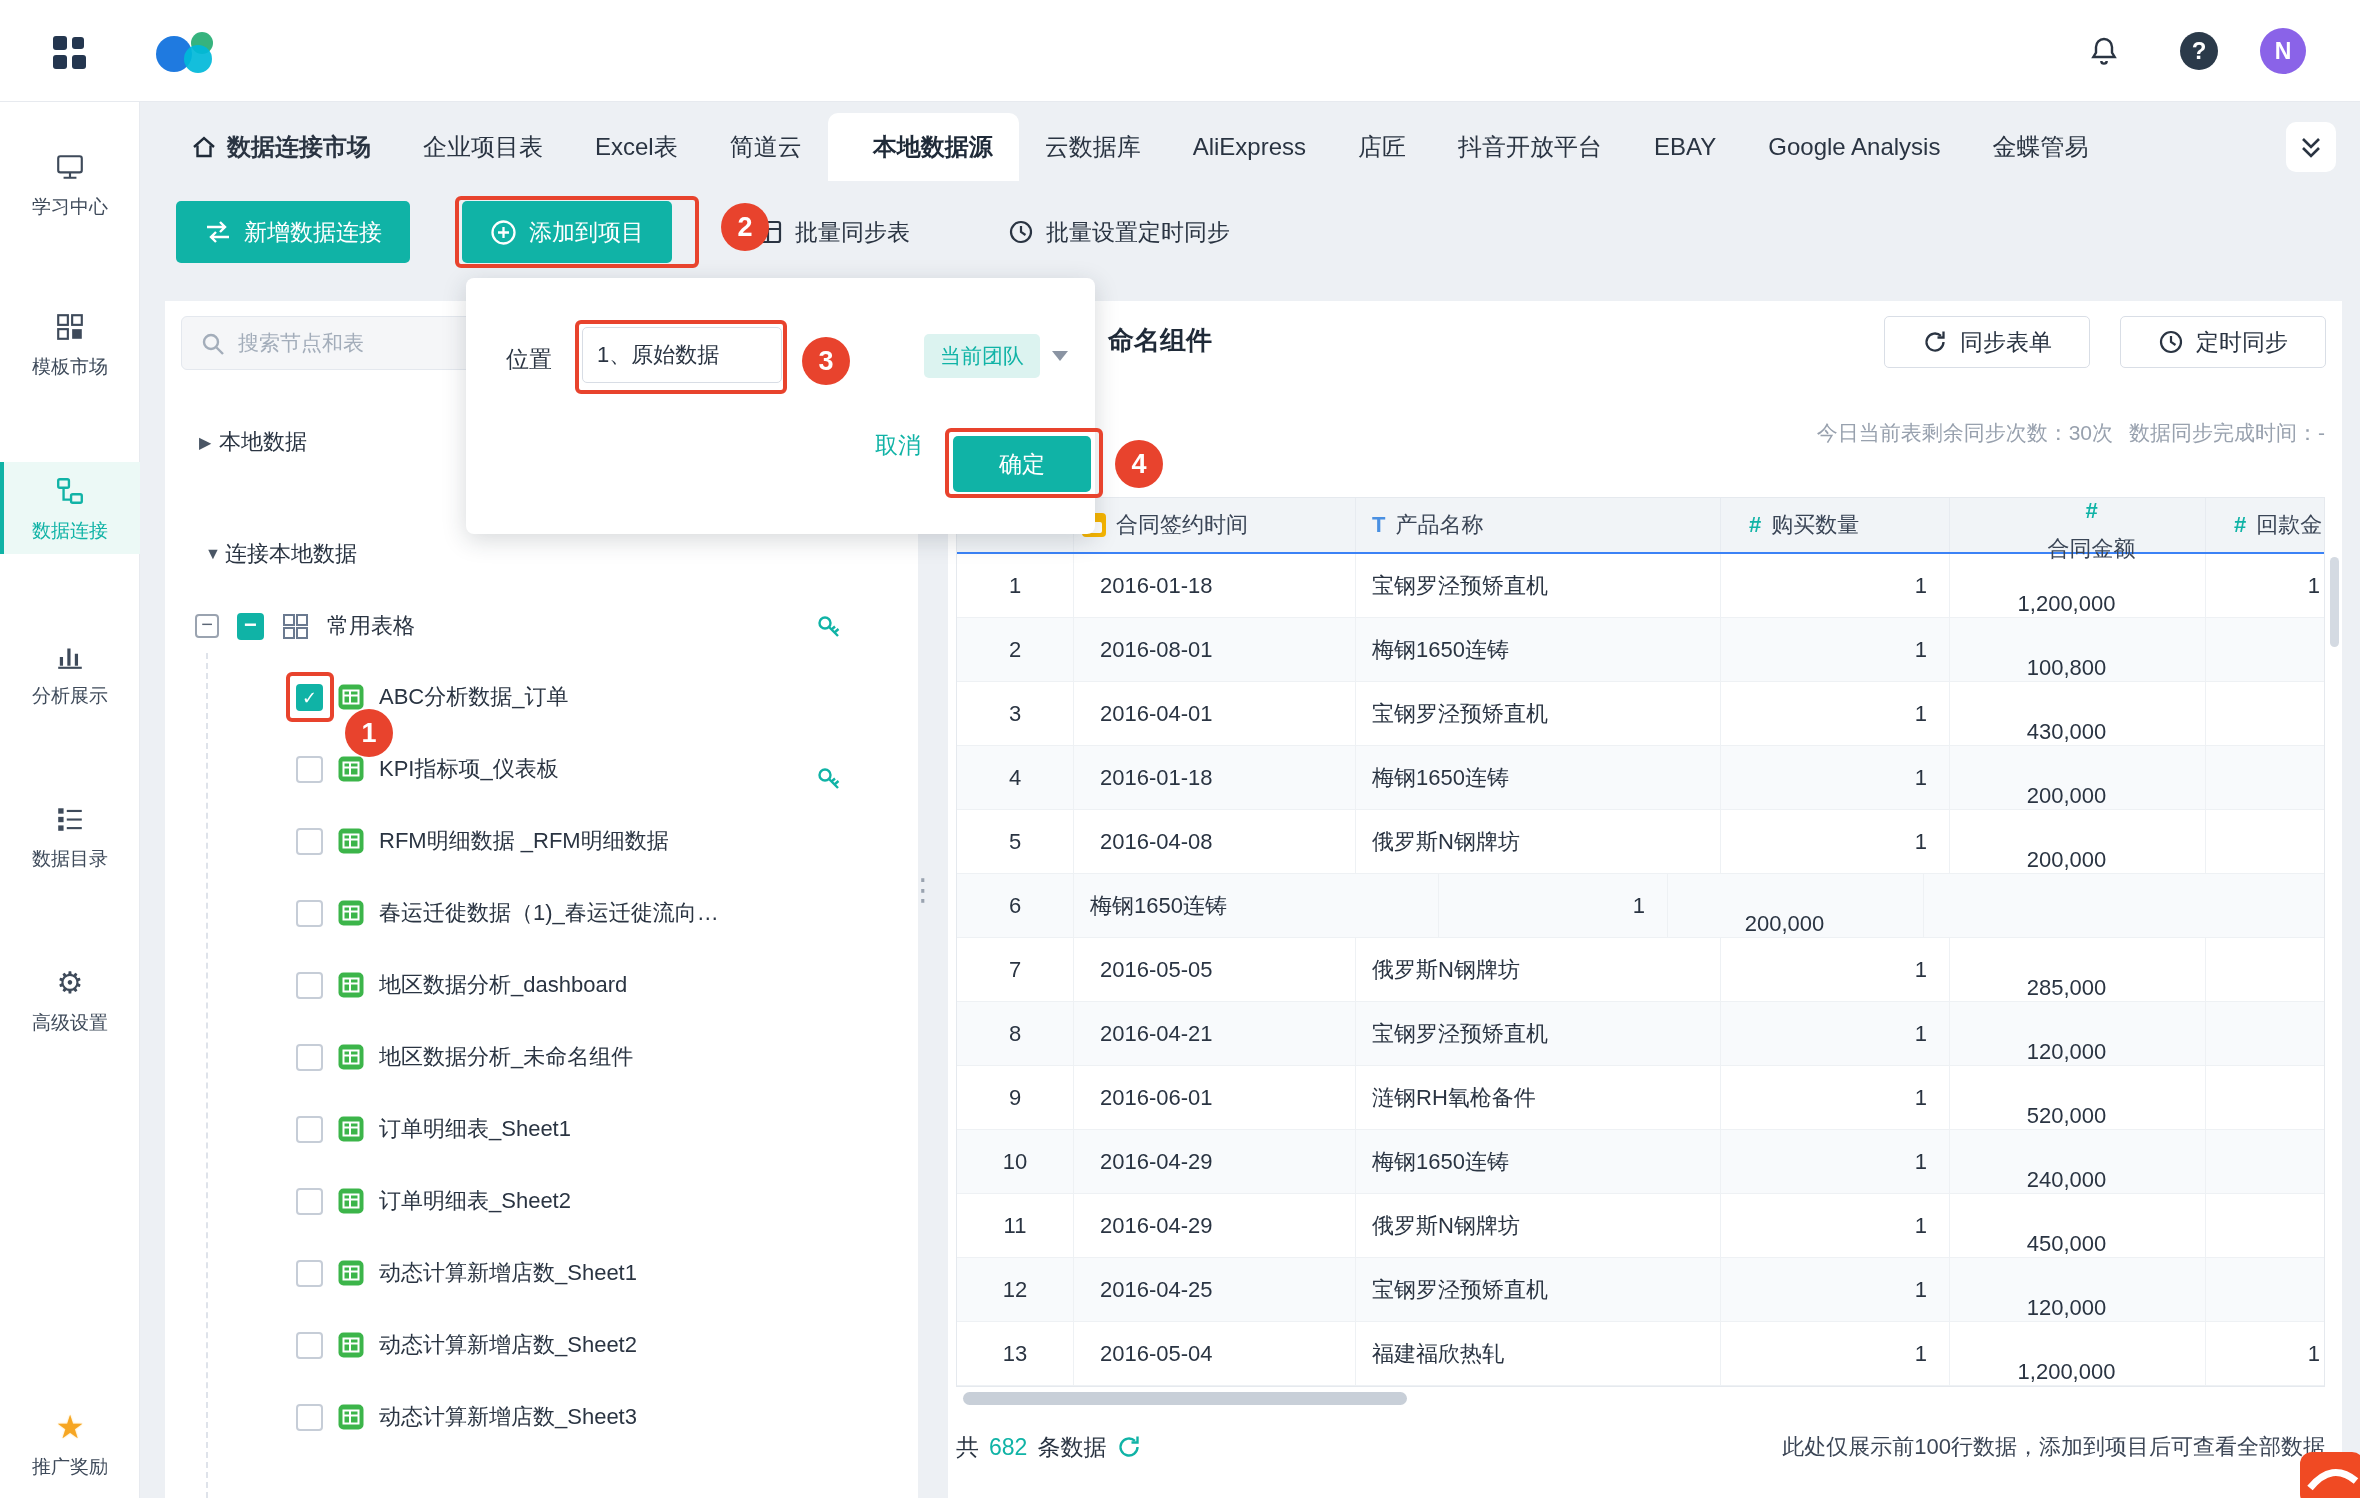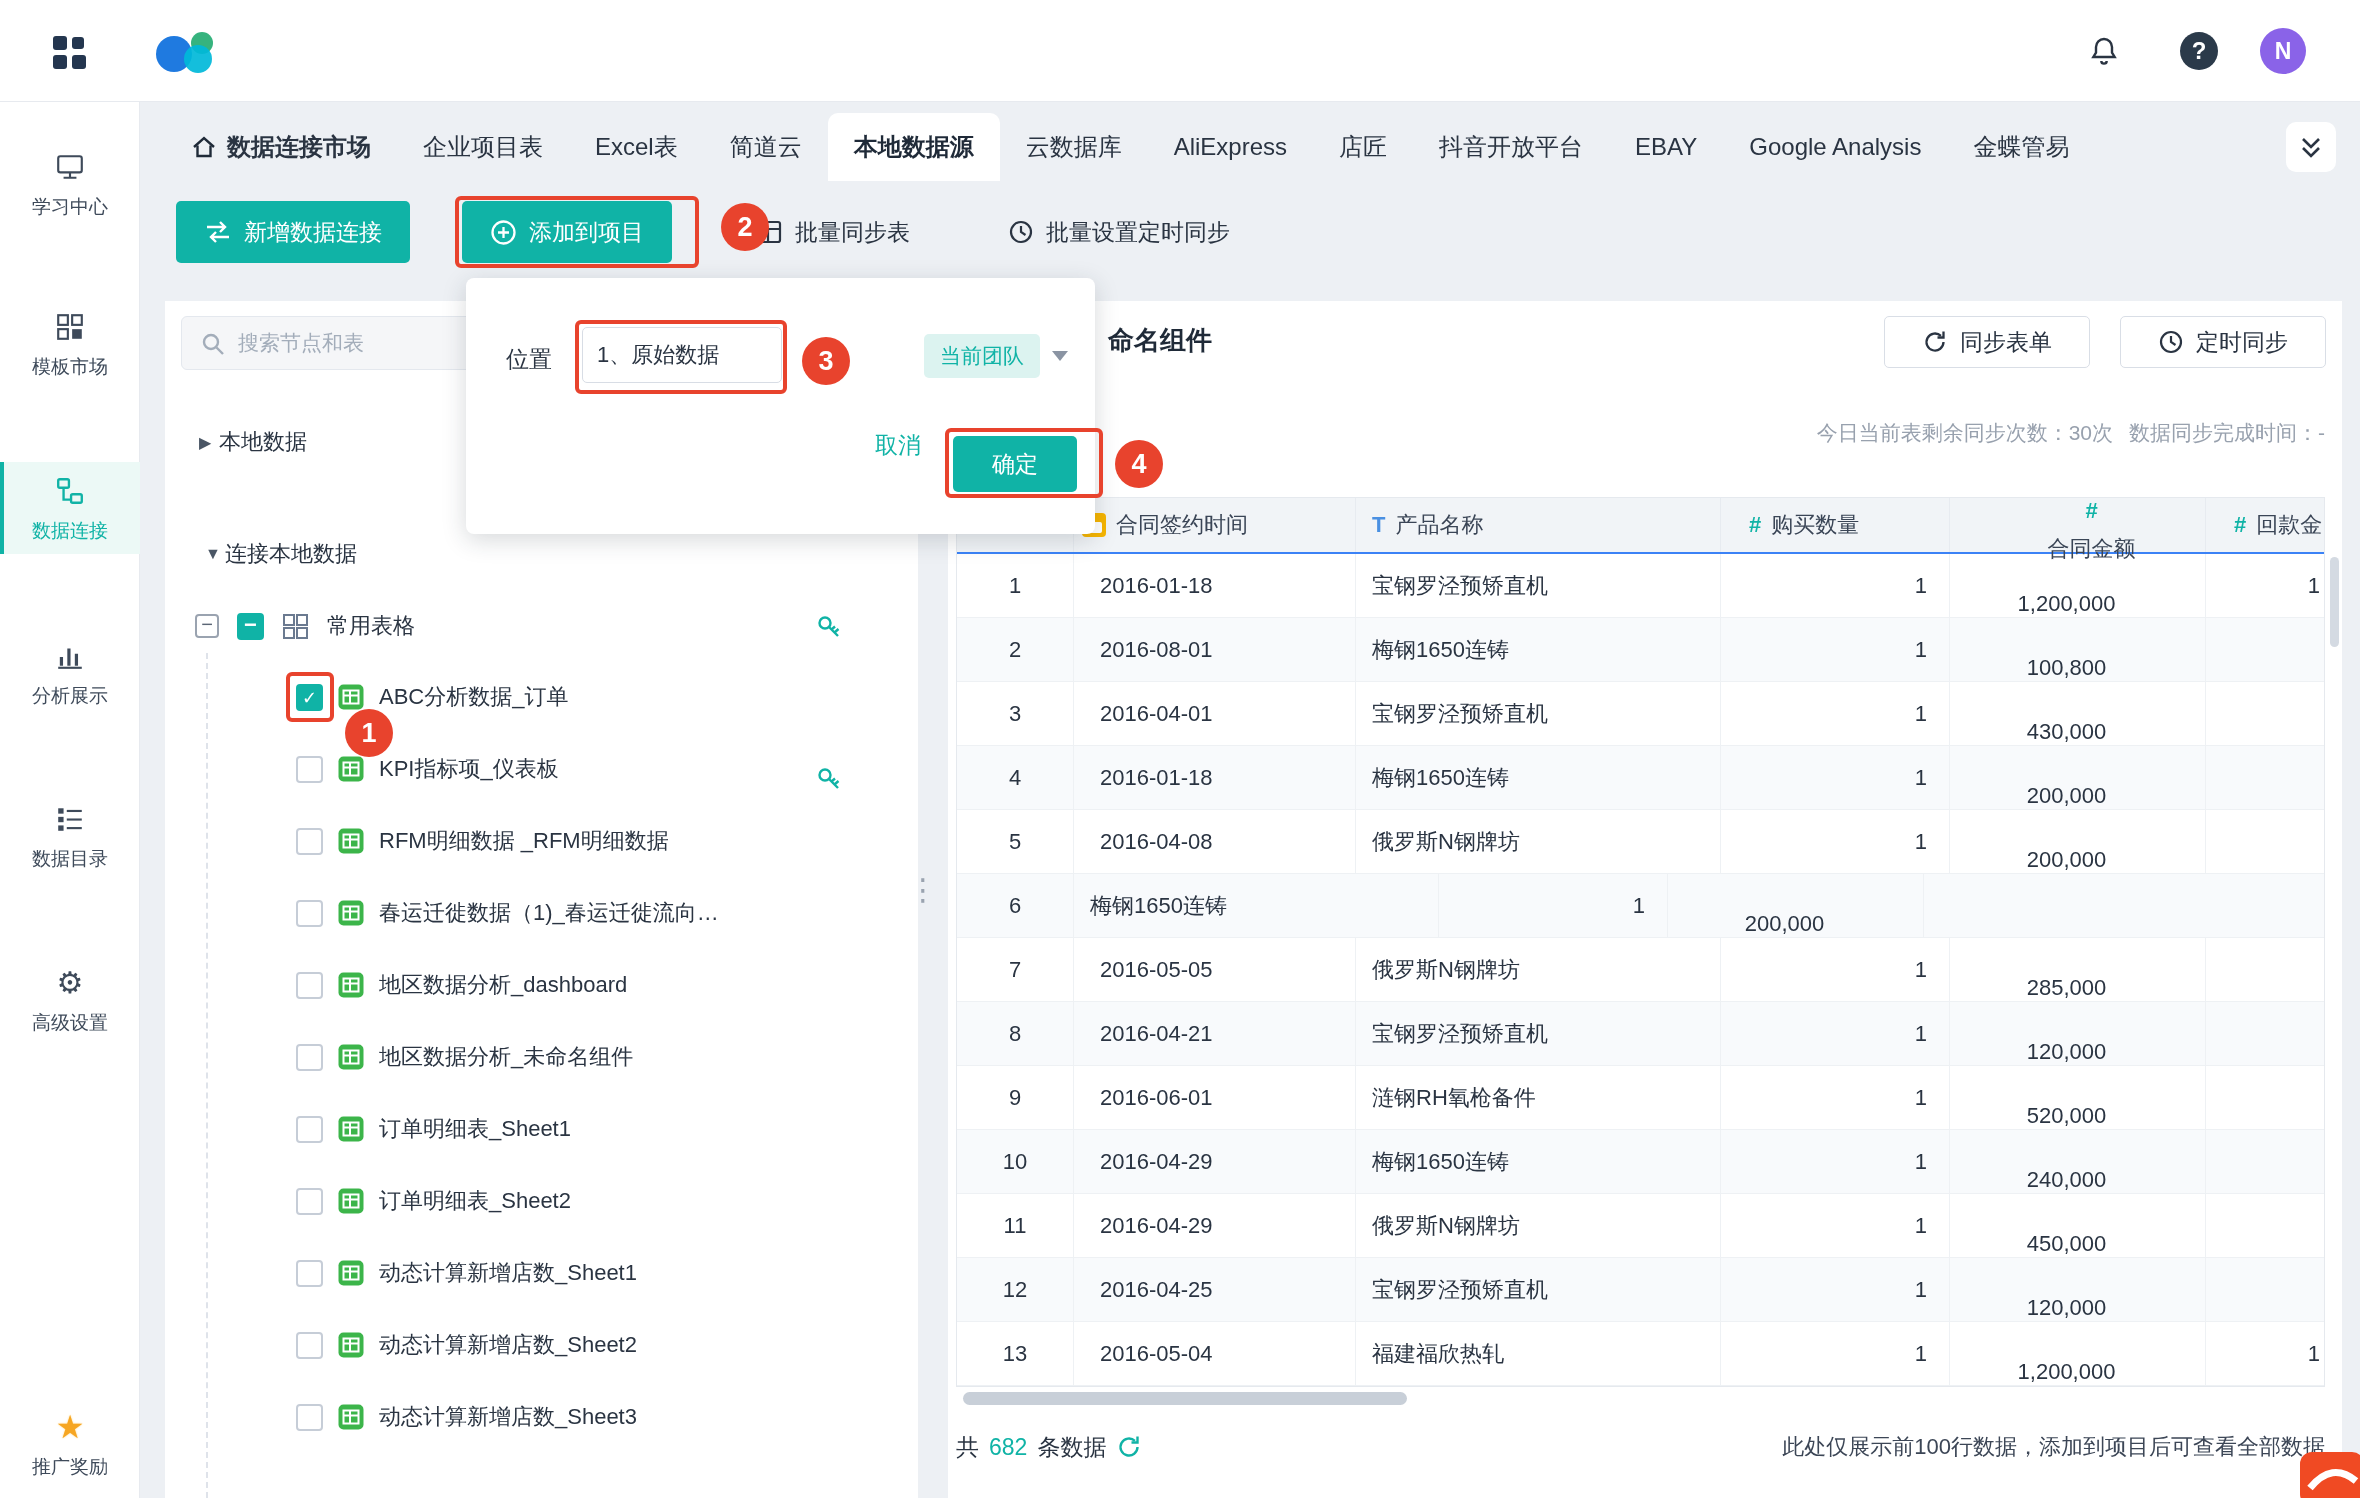--- a/index.html
+++ b/index.html
@@ -32,21 +32,21 @@
   .glyph-ico { font-size:30px; line-height:34px; color:#3e4a5a; }
   .star-ico { font-size:32px; line-height:34px; color:#f6a623; text-shadow:0 0 2px #ffd27a; }
 
   
   .tabbar { position:absolute; left:165px; top:113px; height:68px; display:flex; align-items:center; z-index:5; }
   .tab { height:68px; line-height:68px; padding:0 26px; font-size:24px; color:#2a3442; white-space:nowrap; cursor:pointer; display:flex; align-items:center; gap:10px; }
   .tab .home-ico { display:none; }
   .tab.with-home .home-ico { display:inline-flex; }
   .tab.bold .tab-label { font-weight:bold; }
   .tab.active { background:#fff; border-radius:10px 10px 0 0; }
-  .tab.active .tab-label { font-weight:bold; color:#1f2a38; }
+  .tab.active .tab-label { font-weight:bold; color:#1f2a38;margin-left:19px; }
   .tab-chevron { position:absolute; left:2286px; top:122px; width:50px; height:50px; background:#fff; border-radius:10px; display:flex; align-items:center; justify-content:center; cursor:pointer; z-index:5; }
 
   
   .btn-teal { position:absolute; height:62px; background:#10b3a6; color:#fff; border:none; border-radius:5px; font-size:23px; display:inline-flex; align-items:center; gap:12px; padding:0 28px; cursor:pointer; font-family:inherit; z-index:4; }
   #btn-new { left:176px; top:201px; }
   #btn-add { left:462px; top:201px; }
   .tool-link { position:absolute; height:62px; display:inline-flex; align-items:center; gap:12px; font-size:23px; color:#2a3442; cursor:pointer; z-index:4; }
   #link-batch-sync { left:757px; top:201px; }
   #link-batch-timer { left:1008px; top:201px; }
 
@@ -122,21 +122,21 @@
   .corner-logo { position:absolute; left:2298px; top:1446px; z-index:30; }
 
   
   .popup { position:absolute; left:466px; top:278px; width:629px; height:256px; background:#fff; border-radius:8px; box-shadow:0 6px 24px rgba(31,42,56,.18); z-index:40; }
   .pp-label { position:absolute; left:40px; top:66px; font-size:23px; color:#2a3442; }
   .pp-input { position:absolute; left:116px; top:49px; width:200px; height:56px; border:1px solid #d8dde5; border-radius:5px; font-size:22px; color:#2a3442; padding:0 14px; outline:none; font-family:inherit; }
   .pp-select { position:absolute; left:458px; top:56px; display:flex; align-items:center; gap:12px; cursor:pointer; }
   .pp-tag { background:#dcf3f0; color:#10b3a6; font-size:21px; padding:8px 16px; border-radius:5px; white-space:nowrap; }
   .pp-caret { width:0; height:0; border-left:8px solid transparent; border-right:8px solid transparent; border-top:10px solid #8a94a3; }
   .pp-cancel { position:absolute; left:409px; top:152px; font-size:23px; color:#10b3a6; background:none; border:none; cursor:pointer; font-family:inherit; }
-  .pp-ok { position:absolute; left:487px; top:158px; width:124px; height:56px; background:#10b3a6; color:#fff; border:none; border-radius:5px; font-size:23px; cursor:pointer; font-family:inherit; }
+  .pp-ok { position:absolute; left:487px; top:158px; width:138px; height:56px; background:#10b3a6; color:#fff; border:none; border-radius:5px; font-size:23px; cursor:pointer; font-family:inherit; }
 
   
   .ann-rect { position:absolute; border:4px solid #e8432d; border-radius:6px; z-index:60; pointer-events:none; }
   .ann-circle { position:absolute; width:48px; height:48px; border-radius:50%; background:#e8432d; color:#fff; font-size:27px; font-weight:bold; text-align:center; line-height:48px; z-index:61; pointer-events:none; }
 </style>
 </head>
 <body>
 
 <header class="topbar">
   <span class="apps-icon">

